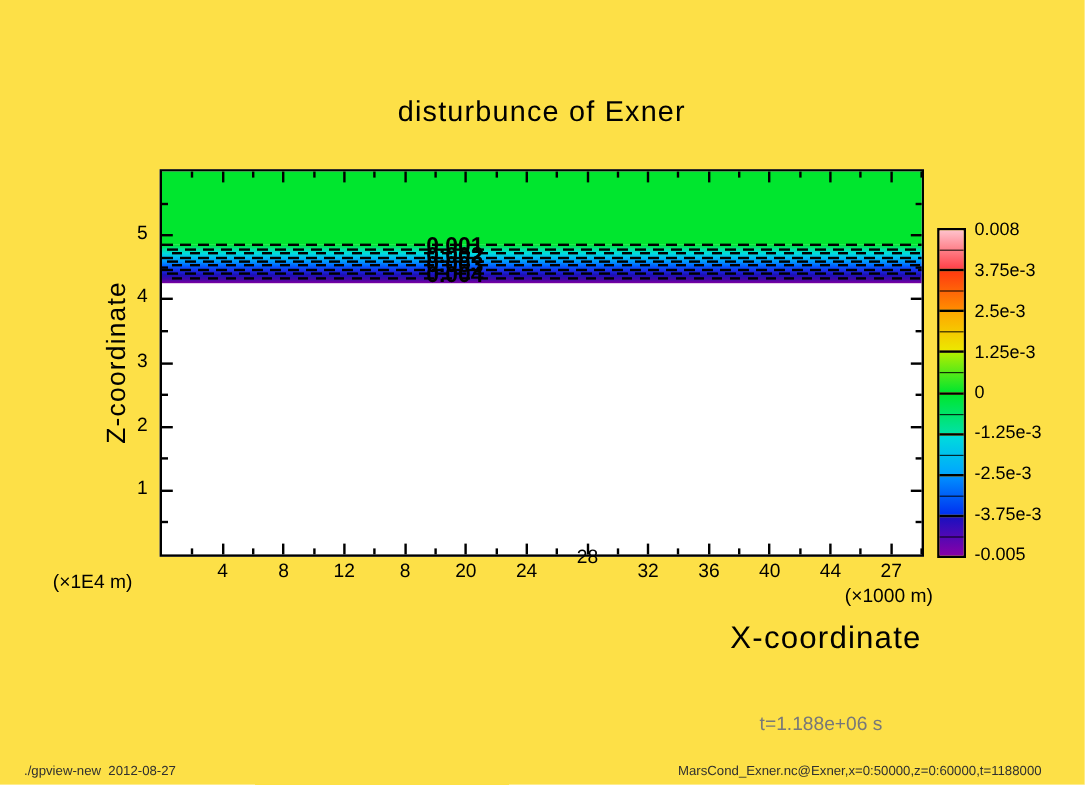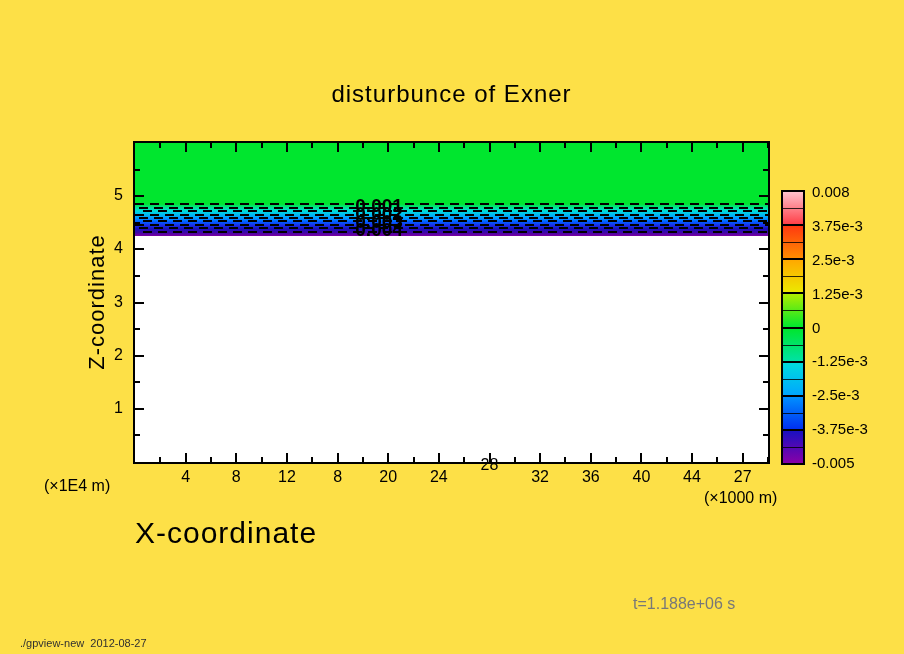--- a/index.html
+++ b/index.html
@@ -11,22 +11,22 @@
          font-size:24px;letter-spacing:1px;white-space:nowrap;}
   .plot{position:absolute;left:133px;top:141px;width:633px;height:319px;
         border:2px solid #000;background:#fff;}
   .fill-green{position:absolute;left:0;top:0;width:100%;}
   .band{position:absolute;left:0;width:100%;}
   .clabel{position:absolute;font-size:19px;font-weight:700;line-height:1;letter-spacing:0;}
   .xticklabel{position:absolute;font-size:16px;transform:translateX(-50%);white-space:nowrap;}
   .yticklabel{position:absolute;font-size:16px;width:30px;text-align:right;}
   .ylabel{position:absolute;left:97px;top:302px;transform:translate(-50%,-50%) rotate(-90deg);
           font-size:22px;letter-spacing:1px;white-space:nowrap;}
-  .xlabel{position:absolute;left:135px;top:516px;width:633px;text-align:left;
-          font-size:30px;letter-spacing:1px;}
+  .xlabel{position:absolute;left:135px;top:516px;width:633px;text-align:right;
+          font-size:26px;letter-spacing:1px;}
   .unit-left{position:absolute;left:44px;top:477px;font-size:16px;white-space:pre;}
   .unit-right{position:absolute;left:704px;top:489px;font-size:16px;white-space:pre;}
   .cbar{position:absolute;left:781px;top:190px;width:20px;height:271px;
         border:2px solid #000;display:flex;flex-direction:column;}
   .cbar-cell{flex:1;position:relative;}
   .cbar-cell + .cbar-cell{border-top:2px solid #000;}
   .cbar-cell .mid{position:absolute;left:0;right:0;top:50%;height:1px;background:#000;opacity:.8;}
   .cbar-label{position:absolute;left:812px;font-size:15px;white-space:nowrap;}
   .cinterval{position:absolute;left:135px;top:566px;width:633px;text-align:center;
              font-size:17px;letter-spacing:1px;white-space:nowrap;}
@@ -161,20 +161,21 @@
         <div class="mid" style=""></div>
       </div>
       <div class="cbar-cell" style="background: linear-gradient(rgb(26, 16, 192), rgb(136, 0, 168));">
         <div class="mid" style=""></div>
       </div>
     </div>
 
   <div class="time">t=1.188e+06 s</div>
 
   <div class="footer footer-left">./gpview-new  2012-08-27</div>
+  <div class="footer footer-right">MarsCond_Exner.nc@Exner,x=0:50000,z=0:60000,t=1188000</div>
 
 <div class="xticklabel" style="left: 185.6px; top: 468px;">4</div>
     <div class="xticklabel" style="left: 236.3px; top: 468px;">8</div>
     <div class="xticklabel" style="left: 286.9px; top: 468px;">12</div>
     <div class="xticklabel" style="left: 337.6px; top: 468px;">8</div>
     <div class="xticklabel" style="left: 388.2px; top: 468px;">20</div>
     <div class="xticklabel" style="left: 438.8px; top: 468px;">24</div>
     <div class="xticklabel" style="left: 489.5px; top: 456px;">28</div>
     <div class="xticklabel" style="left: 540.1px; top: 468px;">32</div>
     <div class="xticklabel" style="left: 590.8px; top: 468px;">36</div>

